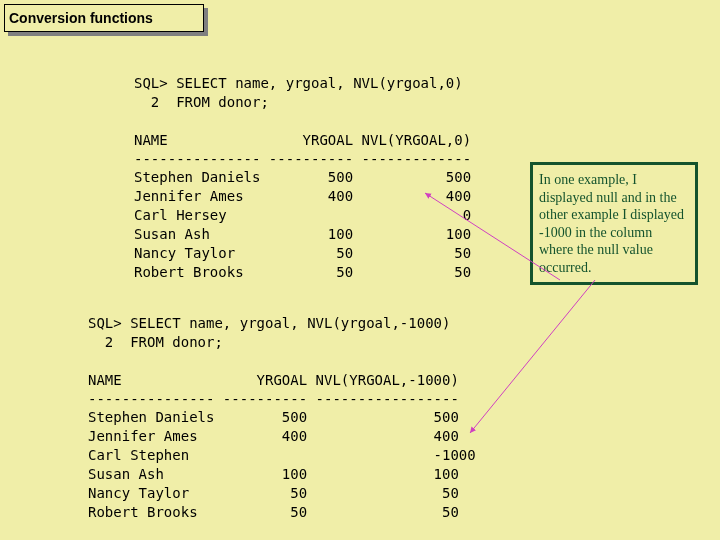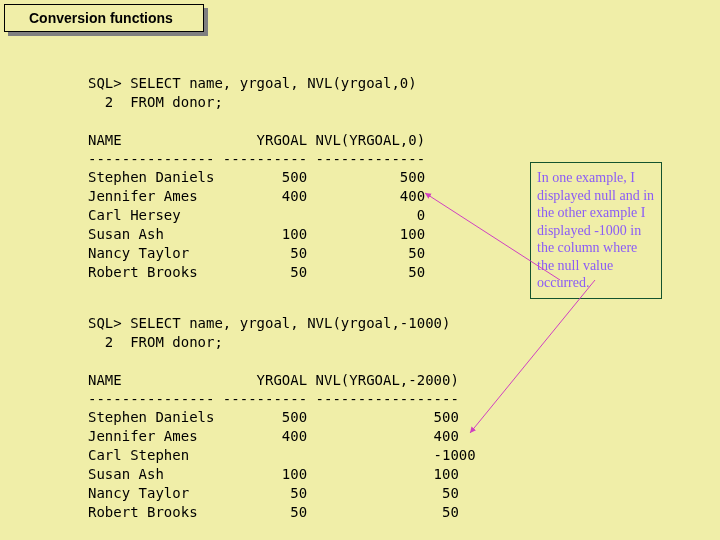--- a/index.html
+++ b/index.html
@@ -29,45 +29,45 @@
   }
   .title-box {
     position: relative;
     width: 200px;
     height: 28px;
     background: #f0eea8;
     border: 1px solid #000;
     box-sizing: border-box;
     display: flex;
     align-items: center;
-    padding-left: 24px;
+    padding-left: 4px;
     font-family: Arial, sans-serif;
     font-weight: bold;
     font-size: 14px;
   }
   .code {
     position: absolute;
     left: 88px;
     white-space: pre;
     line-height: 1.35;
   }
-  #block1 { top: 60px; }
+  #block1 { top: 60px; margin-left: 46px; }
   #block2 { top: 300px; }
   .callout {
     position: absolute;
     left: 530px;
     top: 162px;
-    width: 132px;
-    border: 1px solid #14532d;
+    width: 168px;
+    border: 3px solid #14532d;
     background: #f0eea8;
     font-family: "Times New Roman", serif;
     font-size: 14px;
     line-height: 1.25;
     padding: 6px 6px;
-    color: #8b5cf6;
+    color: #14532d;
     box-sizing: border-box;
   }
   svg.arrows {
     position: absolute;
     left: 0;
     top: 0;
     width: 720px;
     height: 540px;
     pointer-events: none;
   }
@@ -90,21 +90,21 @@
 <span>Stephen Daniels        500           500</span>
 <span>Jennifer Ames          400           400</span>
 <span>Carl Hersey                            0</span>
 <span>Susan Ash              100           100</span>
 <span>Nancy Taylor            50            50</span>
 <span>Robert Brooks           50            50</span></pre>
 
 <pre id="block2" class="code"><span>SQL&gt; SELECT name, yrgoal, NVL(yrgoal,-1000)</span>
 <span>  2  FROM donor;</span>
 
-<span>NAME                YRGOAL NVL(YRGOAL,-2000)</span>
+<span>NAME                YRGOAL NVL(YRGOAL,-1000)</span>
 <span>--------------- ---------- -----------------</span>
 <span>Stephen Daniels        500               500</span>
 <span>Jennifer Ames          400               400</span>
 <span>Carl Stephen                             -1000</span>
 <span>Susan Ash              100               100</span>
 <span>Nancy Taylor            50                50</span>
 <span>Robert Brooks           50                50</span></pre>
 
 <div class="callout">
   <span>In one example, I displayed null and in the other example I displayed -1000 in the column where the null value occurred.</span>

